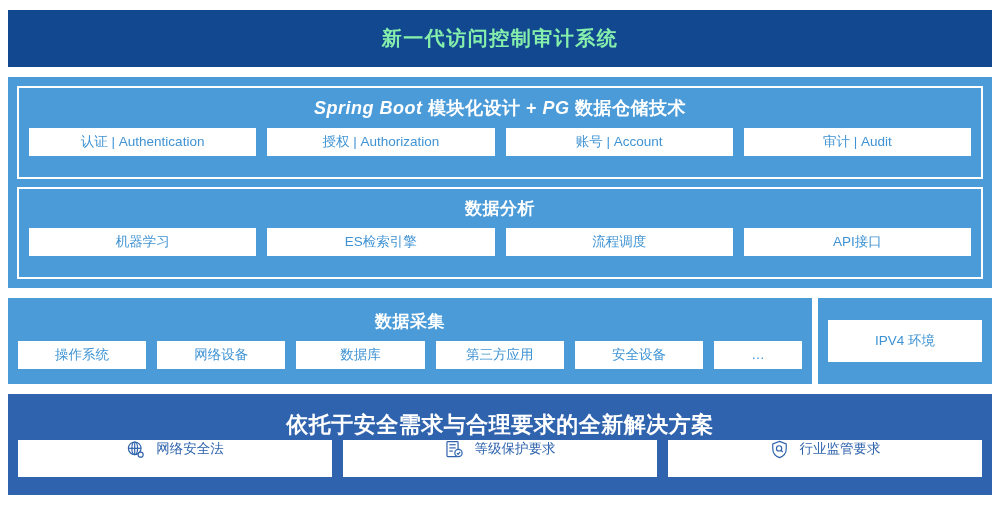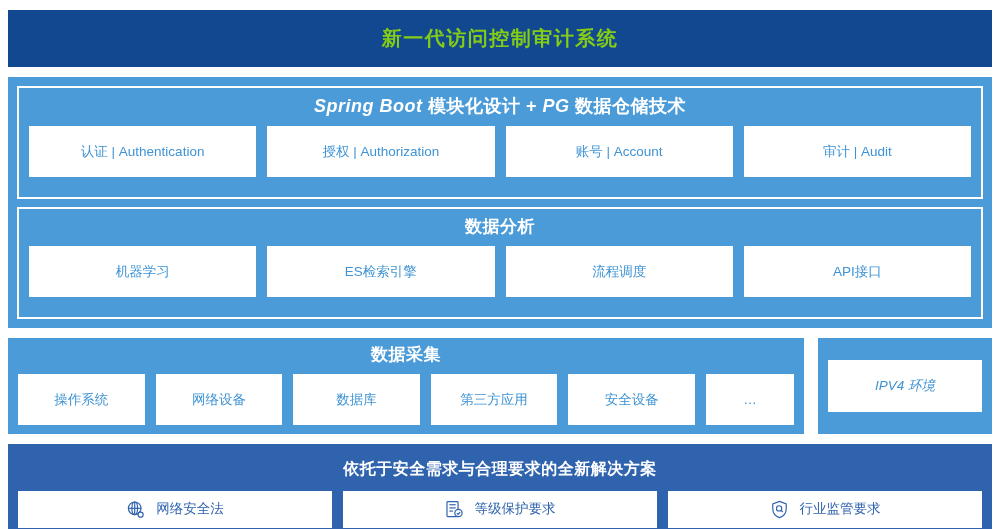--- a/index.html
+++ b/index.html
@@ -27,21 +27,21 @@
   
   .title-bar {
     height: 57px;
     flex: 0 0 57px;
     background: #11488f;
     display: flex;
     align-items: center;
     justify-content: center;
   }
   .title-bar-text {
-    color: #84cc16;
+    color: #86efac;
     font-size: 20px;
     font-weight: bold;
     letter-spacing: 1.5px;
   }
 
   
   .panel {
     background: #4a9bd8;
     box-sizing: border-box;
   }
@@ -78,79 +78,78 @@
   .group-title .it {
     font-style: italic;
   }
   .chip-row {
     display: flex;
     gap: 11px;
   }
   .chip {
     flex: 1 1 0;
     background: #ffffff;
-    height: 51px;
+    height: 28px;
     display: flex;
     align-items: center;
     justify-content: center;
     color: #3f93d4;
     font-size: 13.5px;
     box-sizing: border-box;
   }
   .chip.narrow { flex: 0 0 88px; }
 
   
   .row-mid {
     flex: 0 0 86px;
     display: flex;
-    gap: 14px;
+    gap: 6px;
   }
   .collect {
     flex: 1 1 auto;
     background: #4a9bd8;
     box-sizing: border-box;
     padding: 0 10px 9px 10px;
     display: flex;
     flex-direction: column;
     justify-content: center;
   }
   .collect .group-title { padding: 5px 0 8px 0; }
   .env {
     flex: 0 0 174px;
     background: #4a9bd8;
     box-sizing: border-box;
     padding: 22px 10px;
     display: flex;
     flex-direction: column;
     justify-content: center;
     gap: 8px;
-    font-style: italic;
   }
   .env .chip { height: 29px; }
 
   
   .row-bottom {
     flex: 0 0 101px;
     background: #2f63ad;
     box-sizing: border-box;
     padding: 0 10px 11px 10px;
     display: flex;
     flex-direction: column;
     justify-content: center;
   }
   .row-bottom .group-title {
-    font-size: 16px;
-    padding: 8px 0 11px 0;
+    font-size: 22px;
+    padding: 8px 0 0 0;
   }
   .chip-icon {
     flex: 1 1 0;
     background: #ffffff;
     height: 37px;
     display: flex;
-    align-items: center;
+    align-items: flex-start;
     justify-content: center;
     gap: 11px;
     color: #2f63ad;
     font-size: 13.5px;
     box-sizing: border-box;
   }
   .chip-icon .ic {
     width: 19px;
     height: 19px;
     display: inline-flex;

